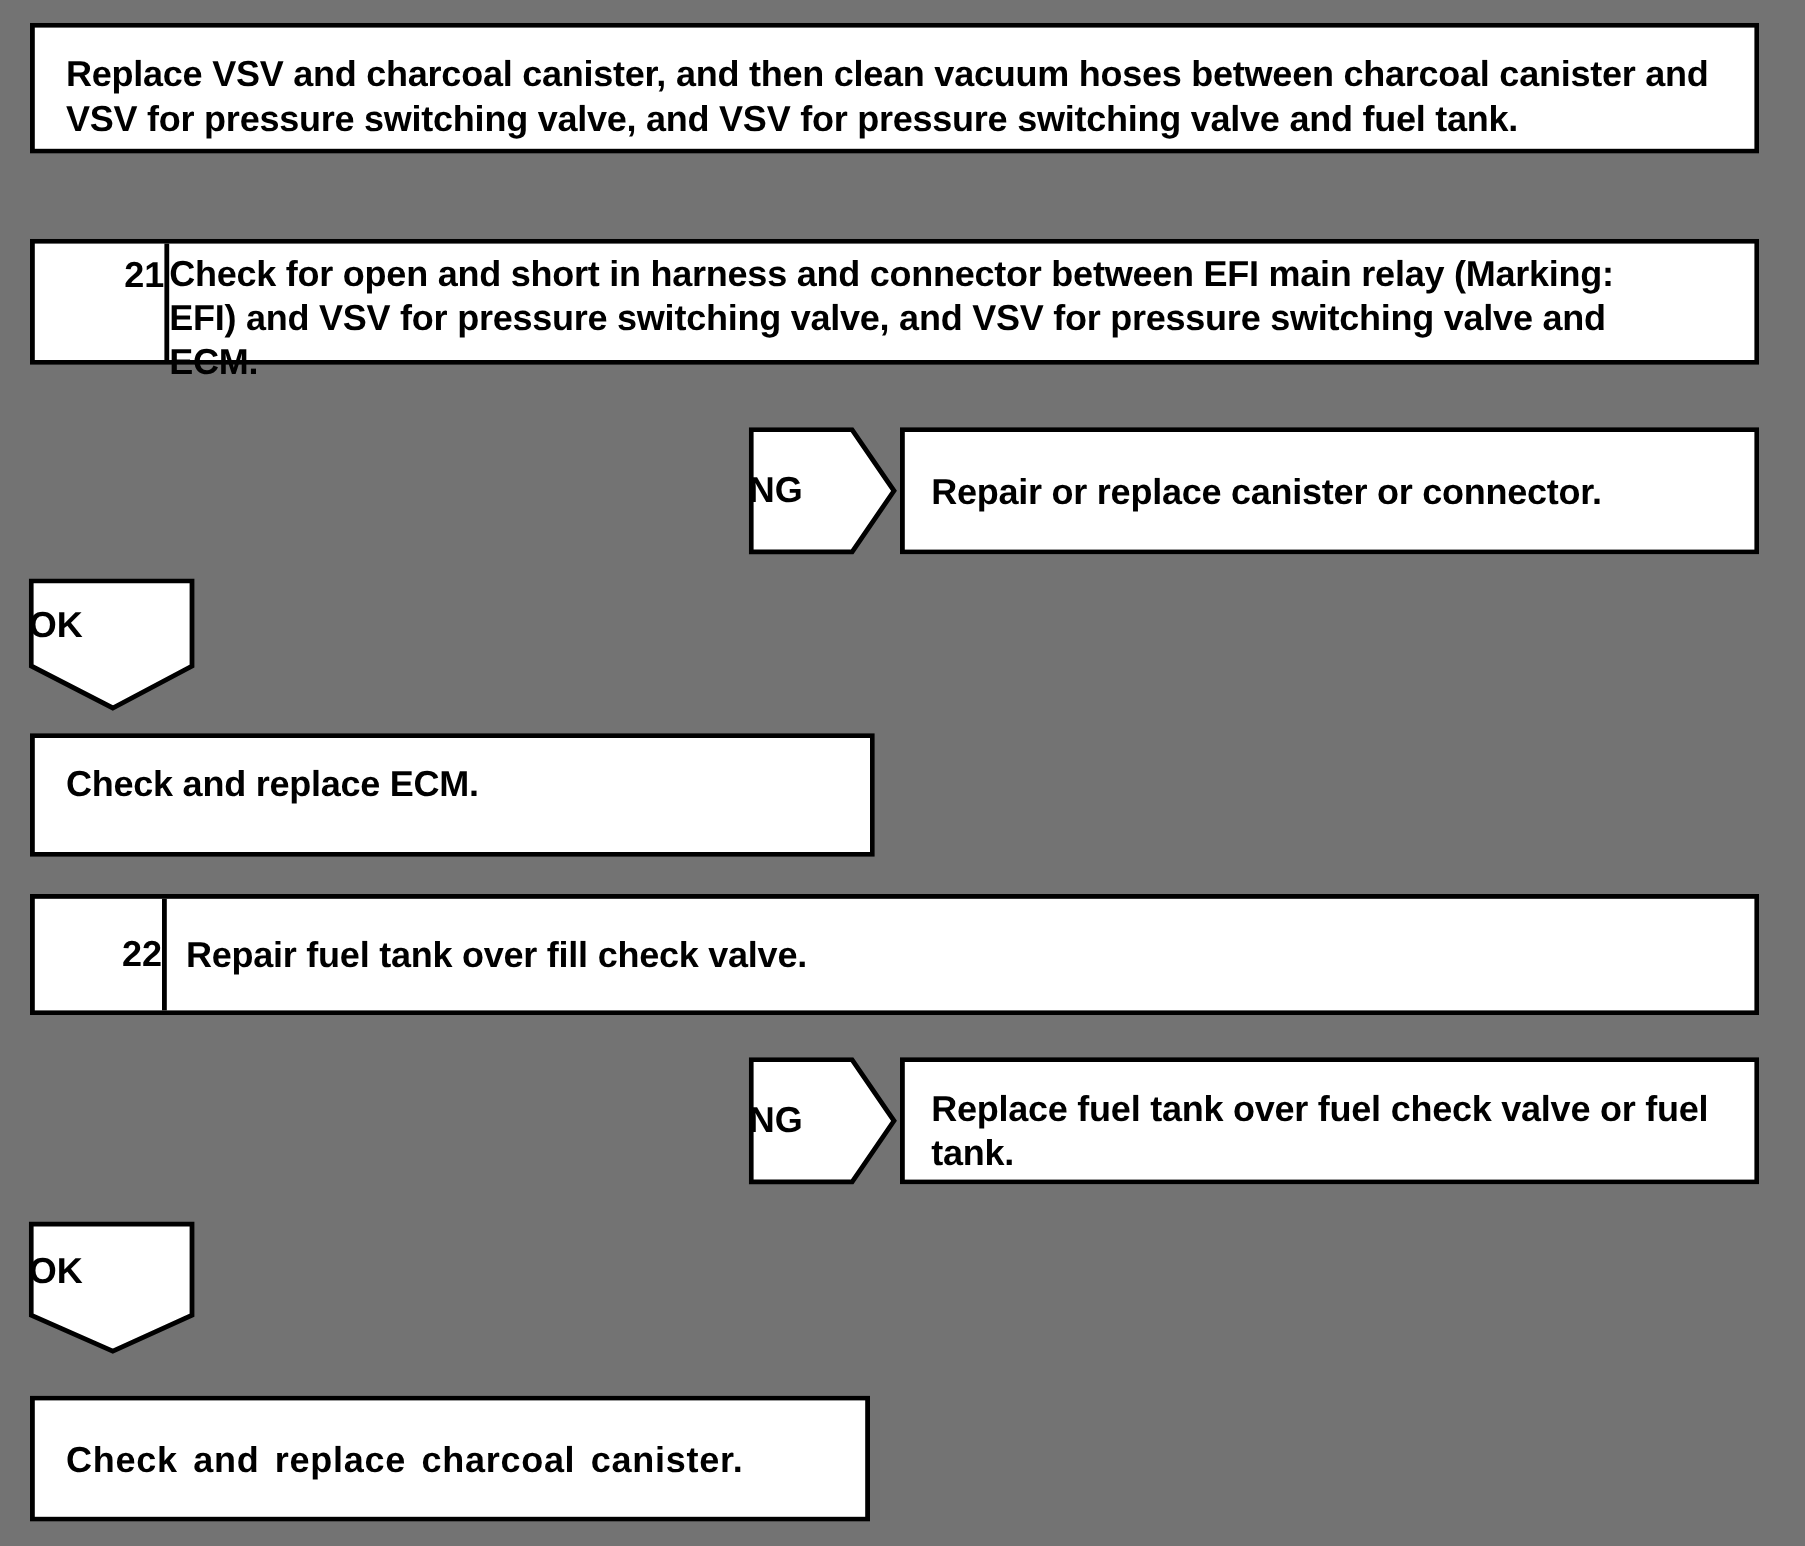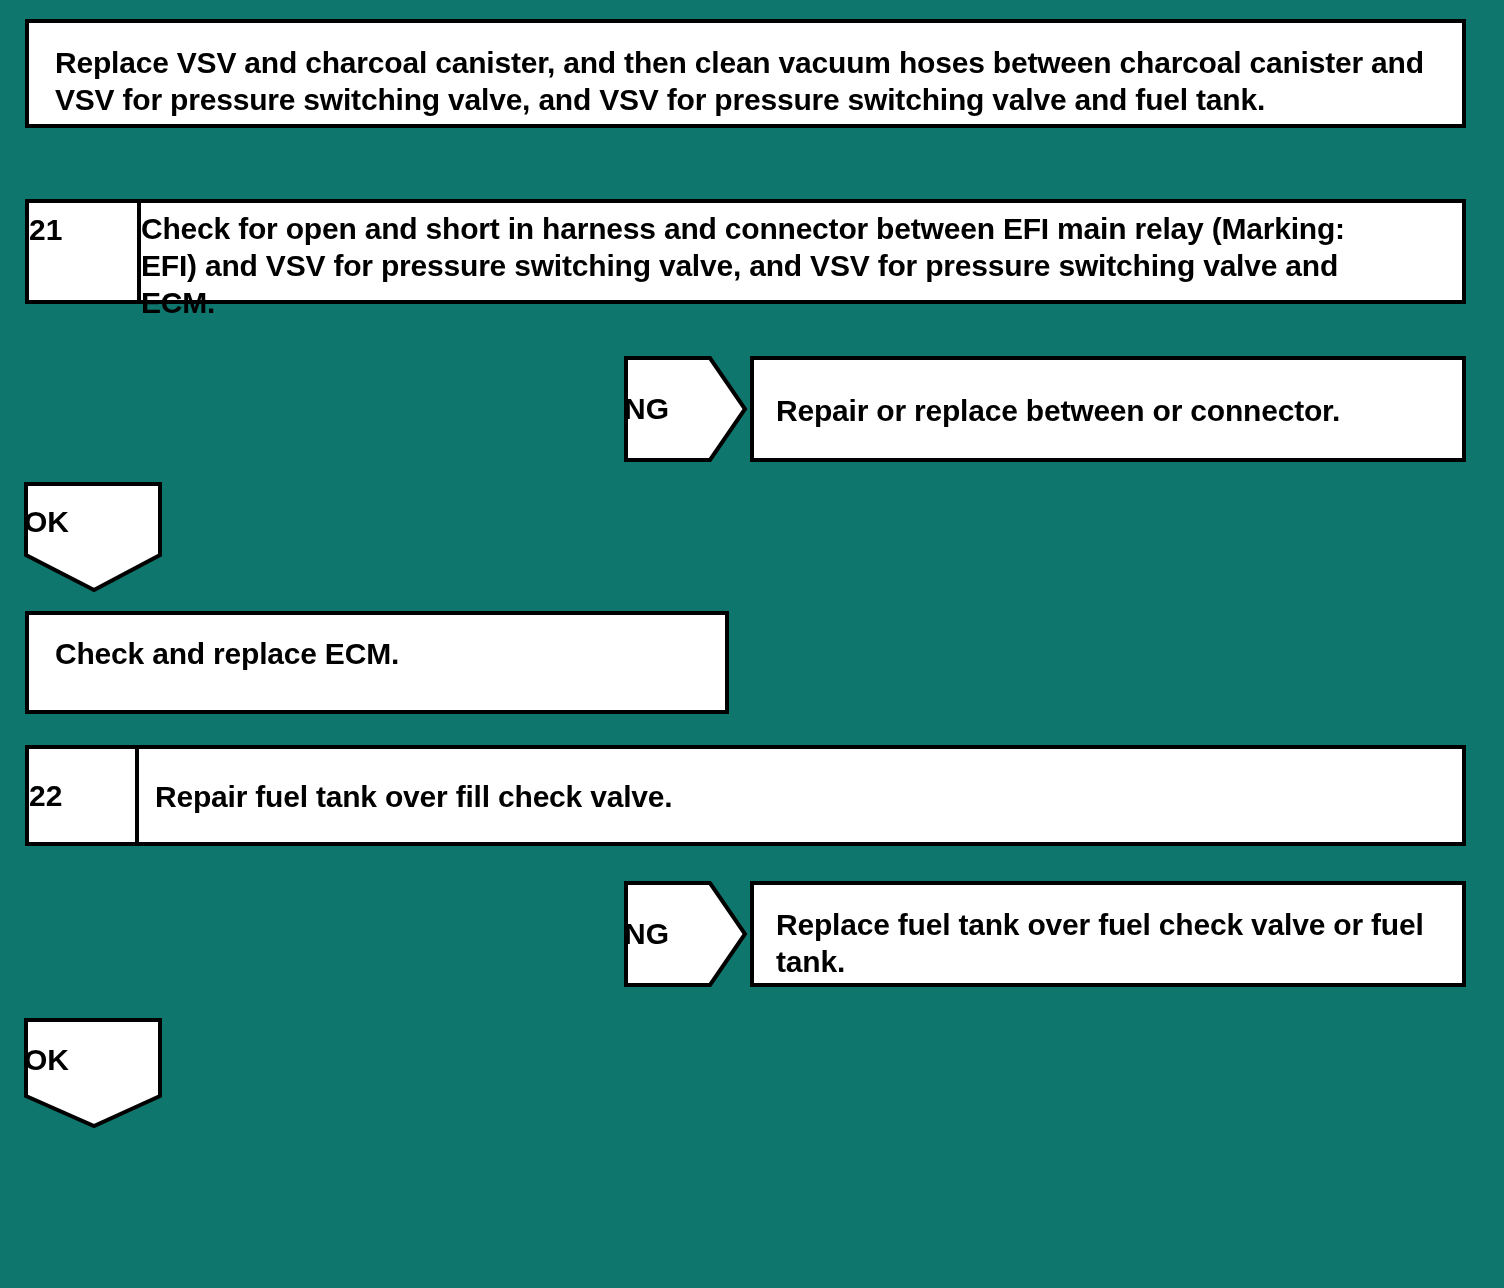--- a/index.html
+++ b/index.html
@@ -7,21 +7,21 @@
     padding: 0;
     background: #ffffff;
   }
   body {
     font-family: "Liberation Sans", sans-serif;
   }
   #page {
     position: relative;
     width: 1504px;
     height: 1288px;
-    background: #0f766e;
+    background: #737373;
     overflow: hidden;
   }
   .box {
     position: absolute;
     box-sizing: border-box;
     border: 4px solid #000000;
     background: #ffffff;
   }
   .box-text {
     position: absolute;
@@ -34,21 +34,21 @@
     box-sizing: border-box;
     border-right: 4px solid #000000;
     top: 0;
     bottom: 0;
     left: 0;
   }
   .step-num {
     position: absolute;
     font-weight: bold;
     color: #000000;
-    text-align: left;
+    text-align: right;
     left: 0;
     right: 0;
   }
   .pent {
     position: absolute;
   }
   .pent svg {
     display: block;
   }
   .pent-label {
@@ -77,21 +77,21 @@
   </div>
 
   <div class="pent" style="left:624px; top:356px; width:124px; height:106px;">
     <svg width="124" height="106" viewBox="0 0 124 106">
       <polygon points="2,2 86,2 121,53 86,104 2,104" fill="#ffffff" stroke="#000000" stroke-width="4" stroke-linejoin="miter"></polygon>
     </svg>
     <div class="pent-label t22" style="left:0; top:35px; width:96px;">NG</div>
   </div>
 
   <div class="box" style="left:750px; top:356px; width:716px; height:106px;">
-    <div class="box-text t24" style="left:22px; top:32px; width:660px;">Repair or replace between or connector.</div>
+    <div class="box-text t24" style="left:22px; top:32px; width:660px;">Repair or replace canister or connector.</div>
   </div>
 
   <div class="pent" style="left:24px; top:482px; width:140px; height:112px;">
     <svg width="140" height="112" viewBox="0 0 140 112">
       <polygon points="2,2 136,2 136,73 70,108 2,73" fill="#ffffff" stroke="#000000" stroke-width="4" stroke-linejoin="miter"></polygon>
     </svg>
     <div class="pent-label t22" style="left:0; top:22px; width:140px;">OK</div>
   </div>
 
   <div class="box" style="left:25px; top:611px; width:704px; height:103px;">
@@ -116,14 +116,17 @@
     <div class="box-text t24" style="left:22px; top:21px; width:680px;">Replace fuel tank over fuel check valve or fuel tank.</div>
   </div>
 
   <div class="pent" style="left:24px; top:1018px; width:140px; height:112px;">
     <svg width="140" height="112" viewBox="0 0 140 112">
       <polygon points="2,2 136,2 136,78 70,108 2,78" fill="#ffffff" stroke="#000000" stroke-width="4" stroke-linejoin="miter"></polygon>
     </svg>
     <div class="pent-label t22" style="left:0; top:24px; width:140px;">OK</div>
   </div>
 
+  <div class="box" style="left:25px; top:1163px; width:700px; height:105px;">
+    <div class="box-text t24 wide-sp" style="left:26px; top:32px; width:650px;">Check and replace charcoal canister.</div>
+  </div>
 
 </div>
 
 </body></html>

